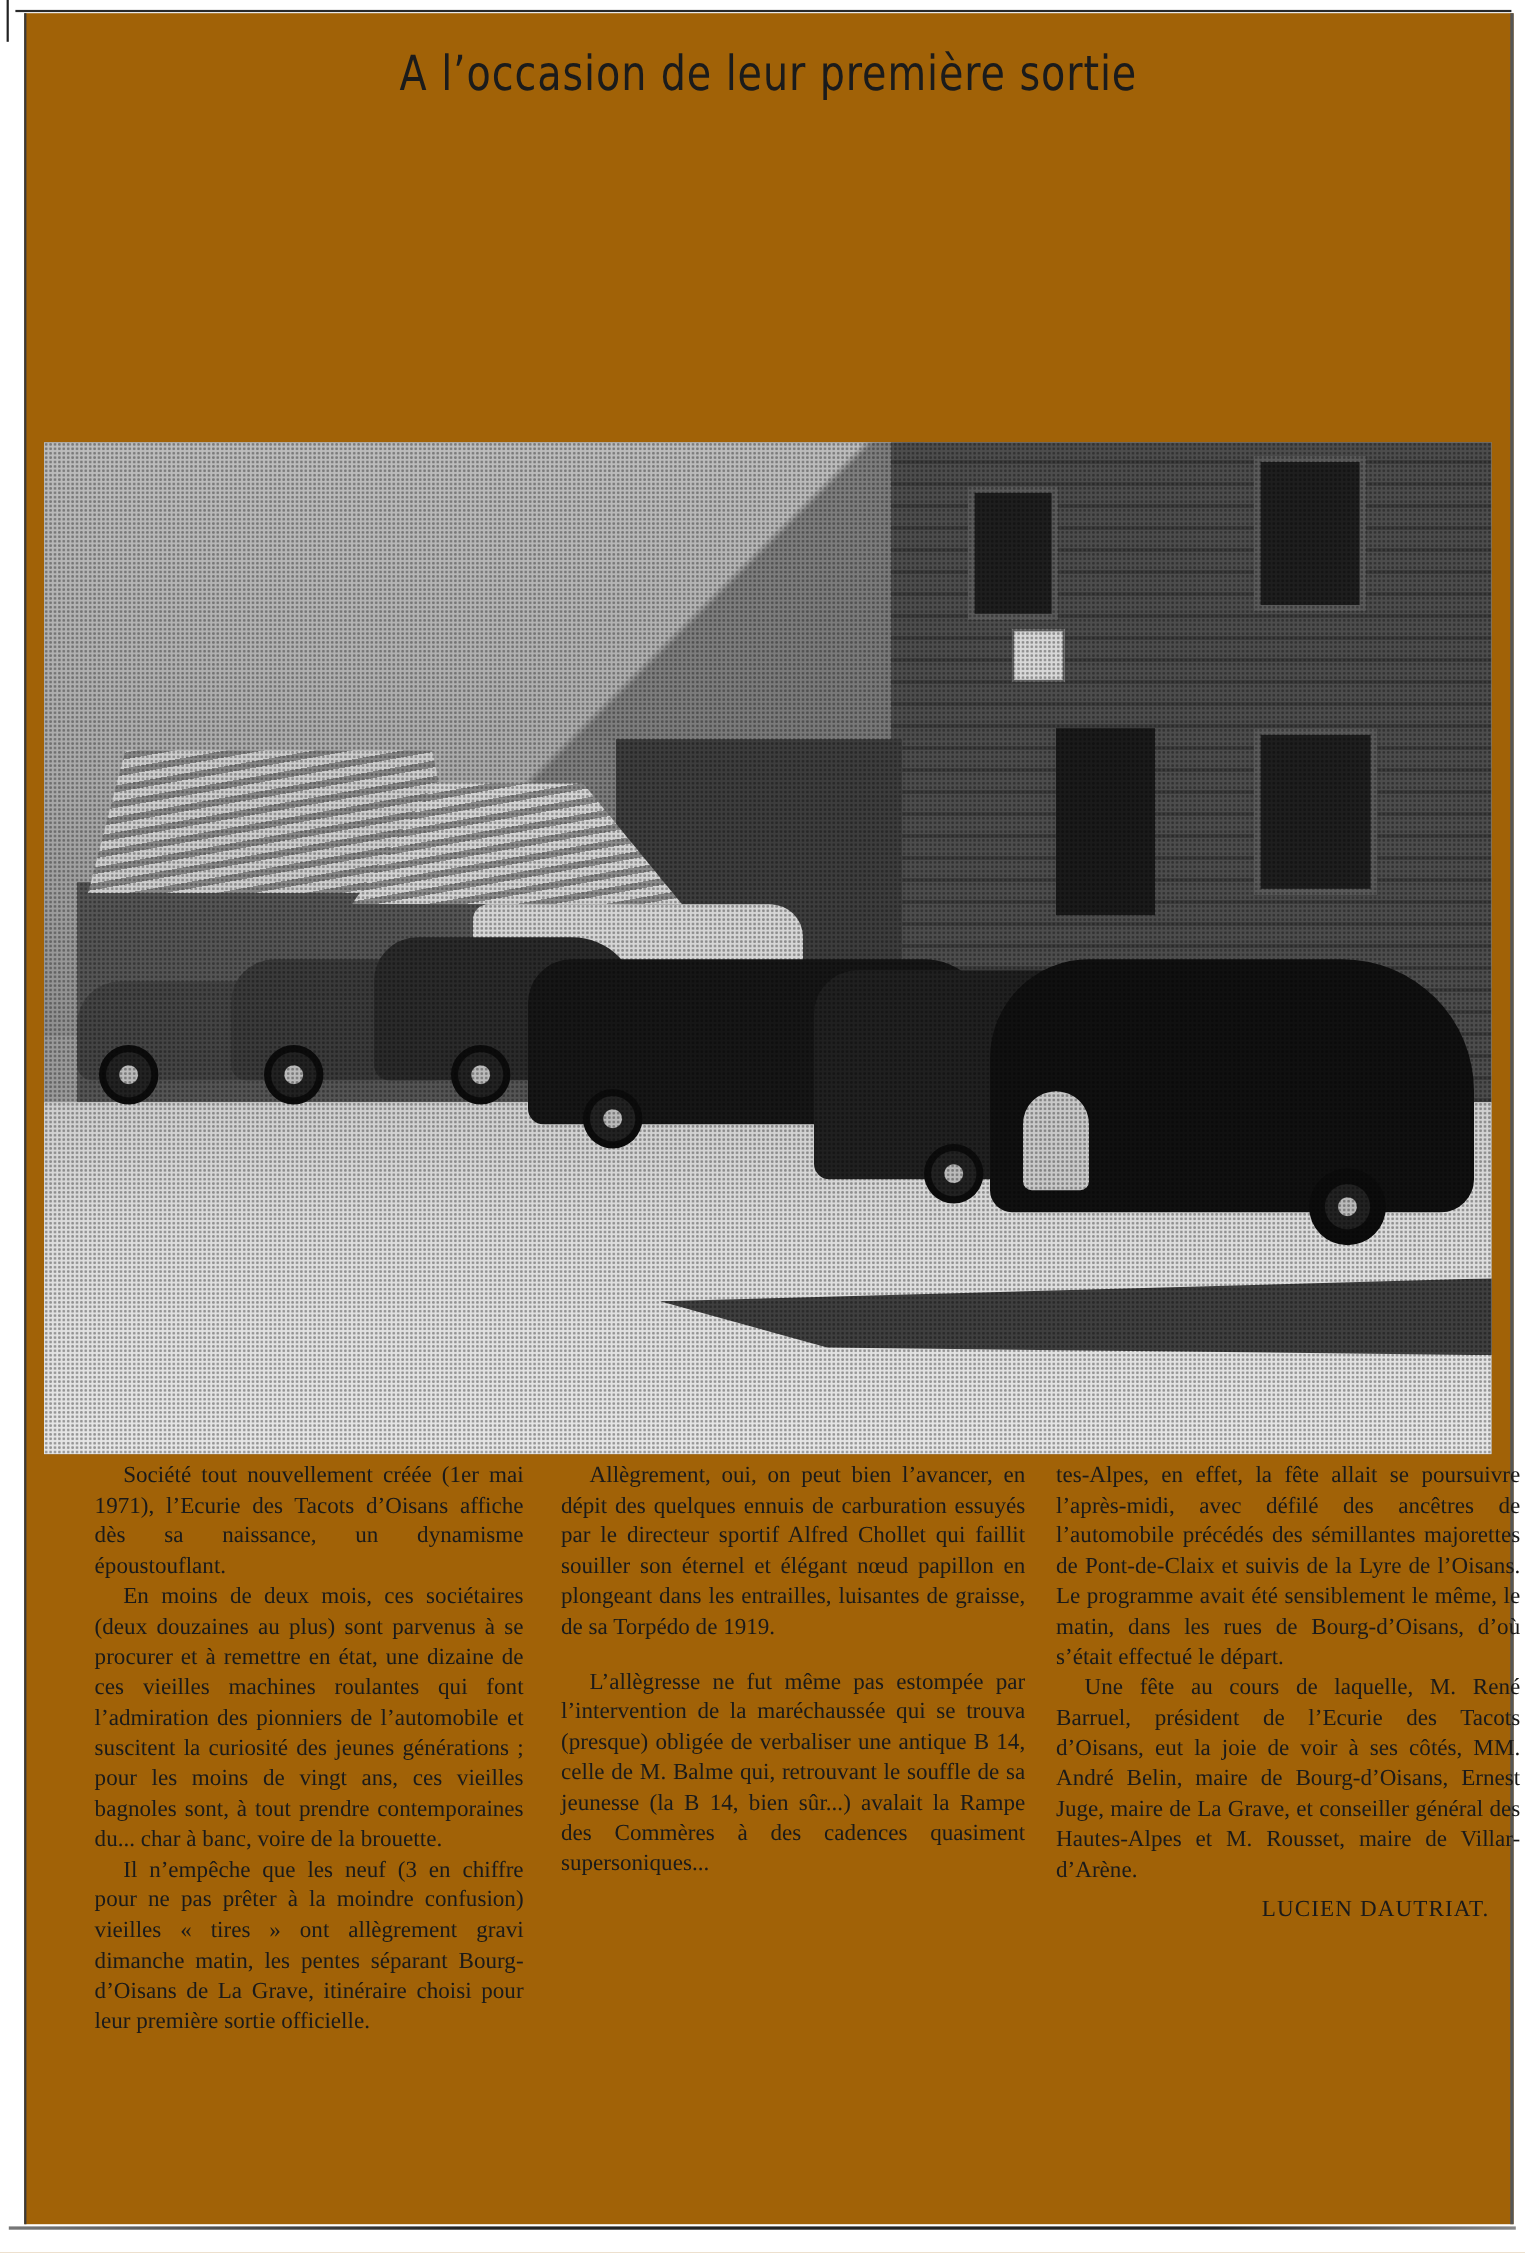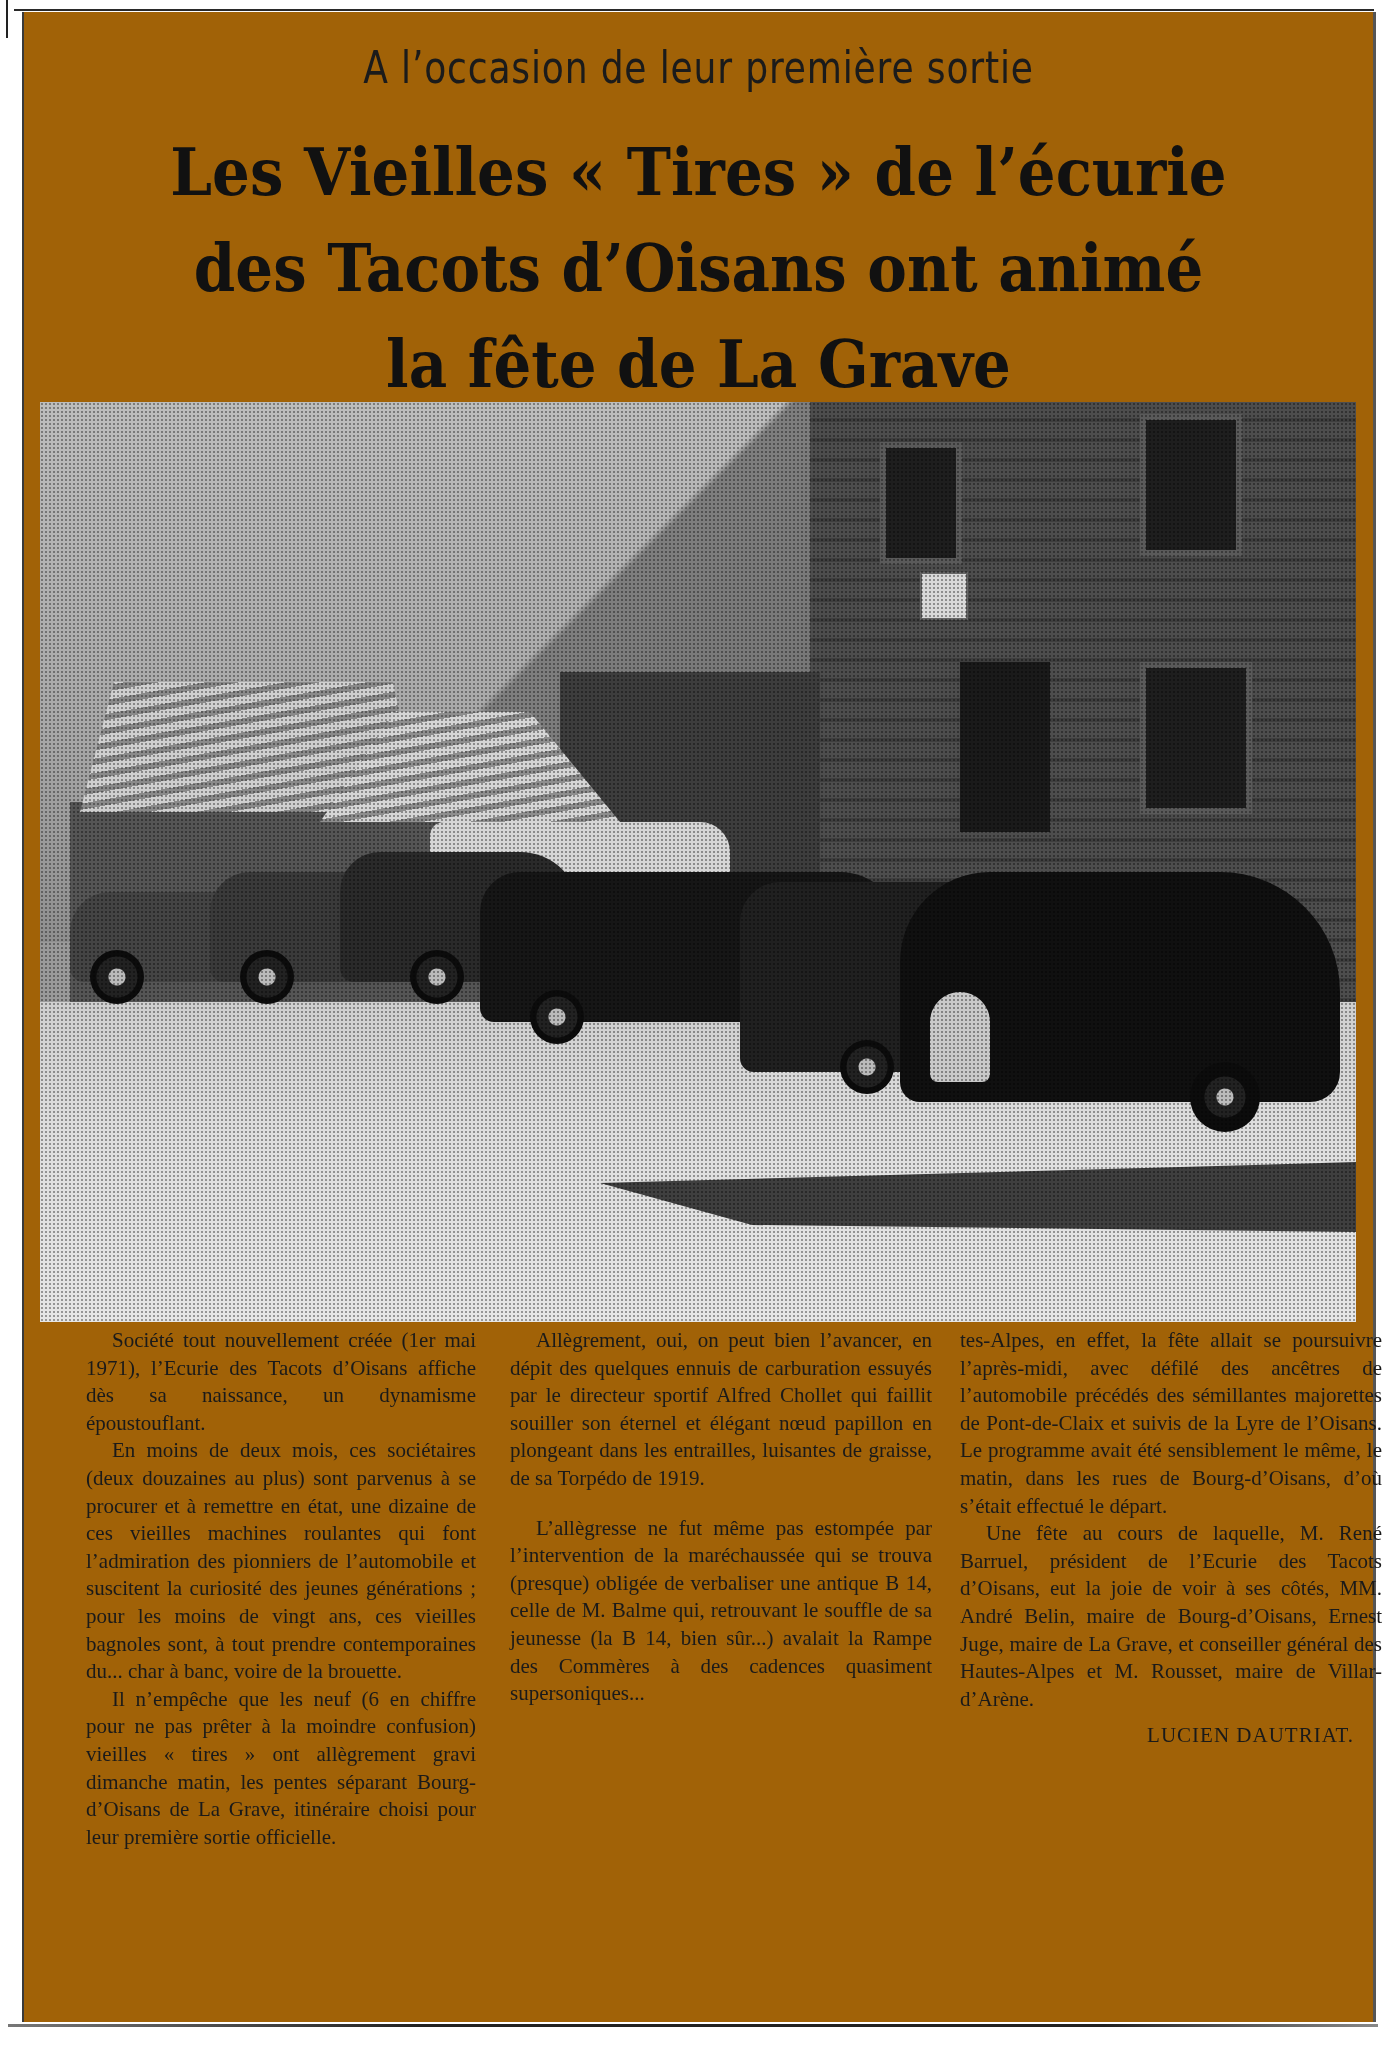--- a/index.html
+++ b/index.html
@@ -116,25 +116,20 @@
 </head>
 <body>
 
 <div class="top-rule"></div>
 <div class="left-tick"></div>
 
 <div class="clipping">
 
   <div class="kicker">A l’occasion de leur première sortie</div>
 
-  <h1 class="headline" style="margin:0;">
-    <span>Les Vieilles « Tires » de l’écurie</span>
-    <span>des Tacots d’Oisans ont animé</span>
-    <span>la fête de La Grave</span>
-  </h1>
 
   <div class="photo" title="Halftone photograph of a row of vintage cars parked in front of a stone building and chalet roofs, mountain in background">
     <div class="sky"></div>
     <div class="mountain"></div>
     <div class="building"></div>
     <div class="low-wall"></div>
     <div class="window w1"></div>
     <div class="window w2"></div>
     <div class="window w3"></div>
     <div class="door"></div>
@@ -164,21 +159,21 @@
     <div class="car c6">
         <div class="wheel" style="left:290px; width:70px; height:70px; bottom:-30px;"></div>
       </div>
     <div class="grille"></div>
   </div>
 
   <div class="columns">
     <div class="col col1">
       <p>Société tout nouvellement créée (1er mai 1971), l’Ecurie des Tacots d’Oisans affiche dès sa naissance, un dynamisme époustouflant.</p>
       <p>En moins de deux mois, ces sociétaires (deux douzaines au plus) sont parvenus à se procurer et à remettre en état, une dizaine de ces vieilles machines roulantes qui font l’admiration des pionniers de l’automobile et suscitent la curiosité des jeunes générations ; pour les moins de vingt ans, ces vieilles bagnoles sont, à tout prendre contemporaines du... char à banc, voire de la brouette.</p>
-      <p>Il n’empêche que les neuf (6 en chiffre pour ne pas prêter à la moindre confusion) vieilles « tires » ont allègrement gravi dimanche matin, les pentes séparant Bourg-d’Oisans de La Grave, itinéraire choisi pour leur première sortie officielle.</p>
+      <p>Il n’empêche que les neuf (3 en chiffre pour ne pas prêter à la moindre confusion) vieilles « tires » ont allègrement gravi dimanche matin, les pentes séparant Bourg-d’Oisans de La Grave, itinéraire choisi pour leur première sortie officielle.</p>
     </div>
     <div class="col col2">
       <p>Allègrement, oui, on peut bien l’avancer, en dépit des quelques ennuis de carburation essuyés par le directeur sportif Alfred Chollet qui faillit souiller son éternel et élégant nœud papillon en plongeant dans les entrailles, luisantes de graisse, de sa Torpédo de 1919.</p>
       <p class="gap">L’allègresse ne fut même pas estompée par l’intervention de la maréchaussée qui se trouva (presque) obligée de verbaliser une antique B 14, celle de M. Balme qui, retrouvant le souffle de sa jeunesse (la B 14, bien sûr...) avalait la Rampe des Commères à des cadences quasiment supersoniques...</p>
     </div>
     <div class="col col3">
       <p class="noindent">tes-Alpes, en effet, la fête allait se poursuivre l’après-midi, avec défilé des ancêtres de l’automobile précédés des sémillantes majorettes de Pont-de-Claix et suivis de la Lyre de l’Oisans. Le programme avait été sensiblement le même, le matin, dans les rues de Bourg-d’Oisans, d’où s’était effectué le départ.</p>
       <p>Une fête au cours de laquelle, M. René Barruel, président de l’Ecurie des Tacots d’Oisans, eut la joie de voir à ses côtés, MM. André Belin, maire de Bourg-d’Oisans, Ernest Juge, maire de La Grave, et conseiller général des Hautes-Alpes et M. Rousset, maire de Villar-d’Arène.</p>
       <div class="byline">LUCIEN DAUTRIAT.</div>
     </div>

